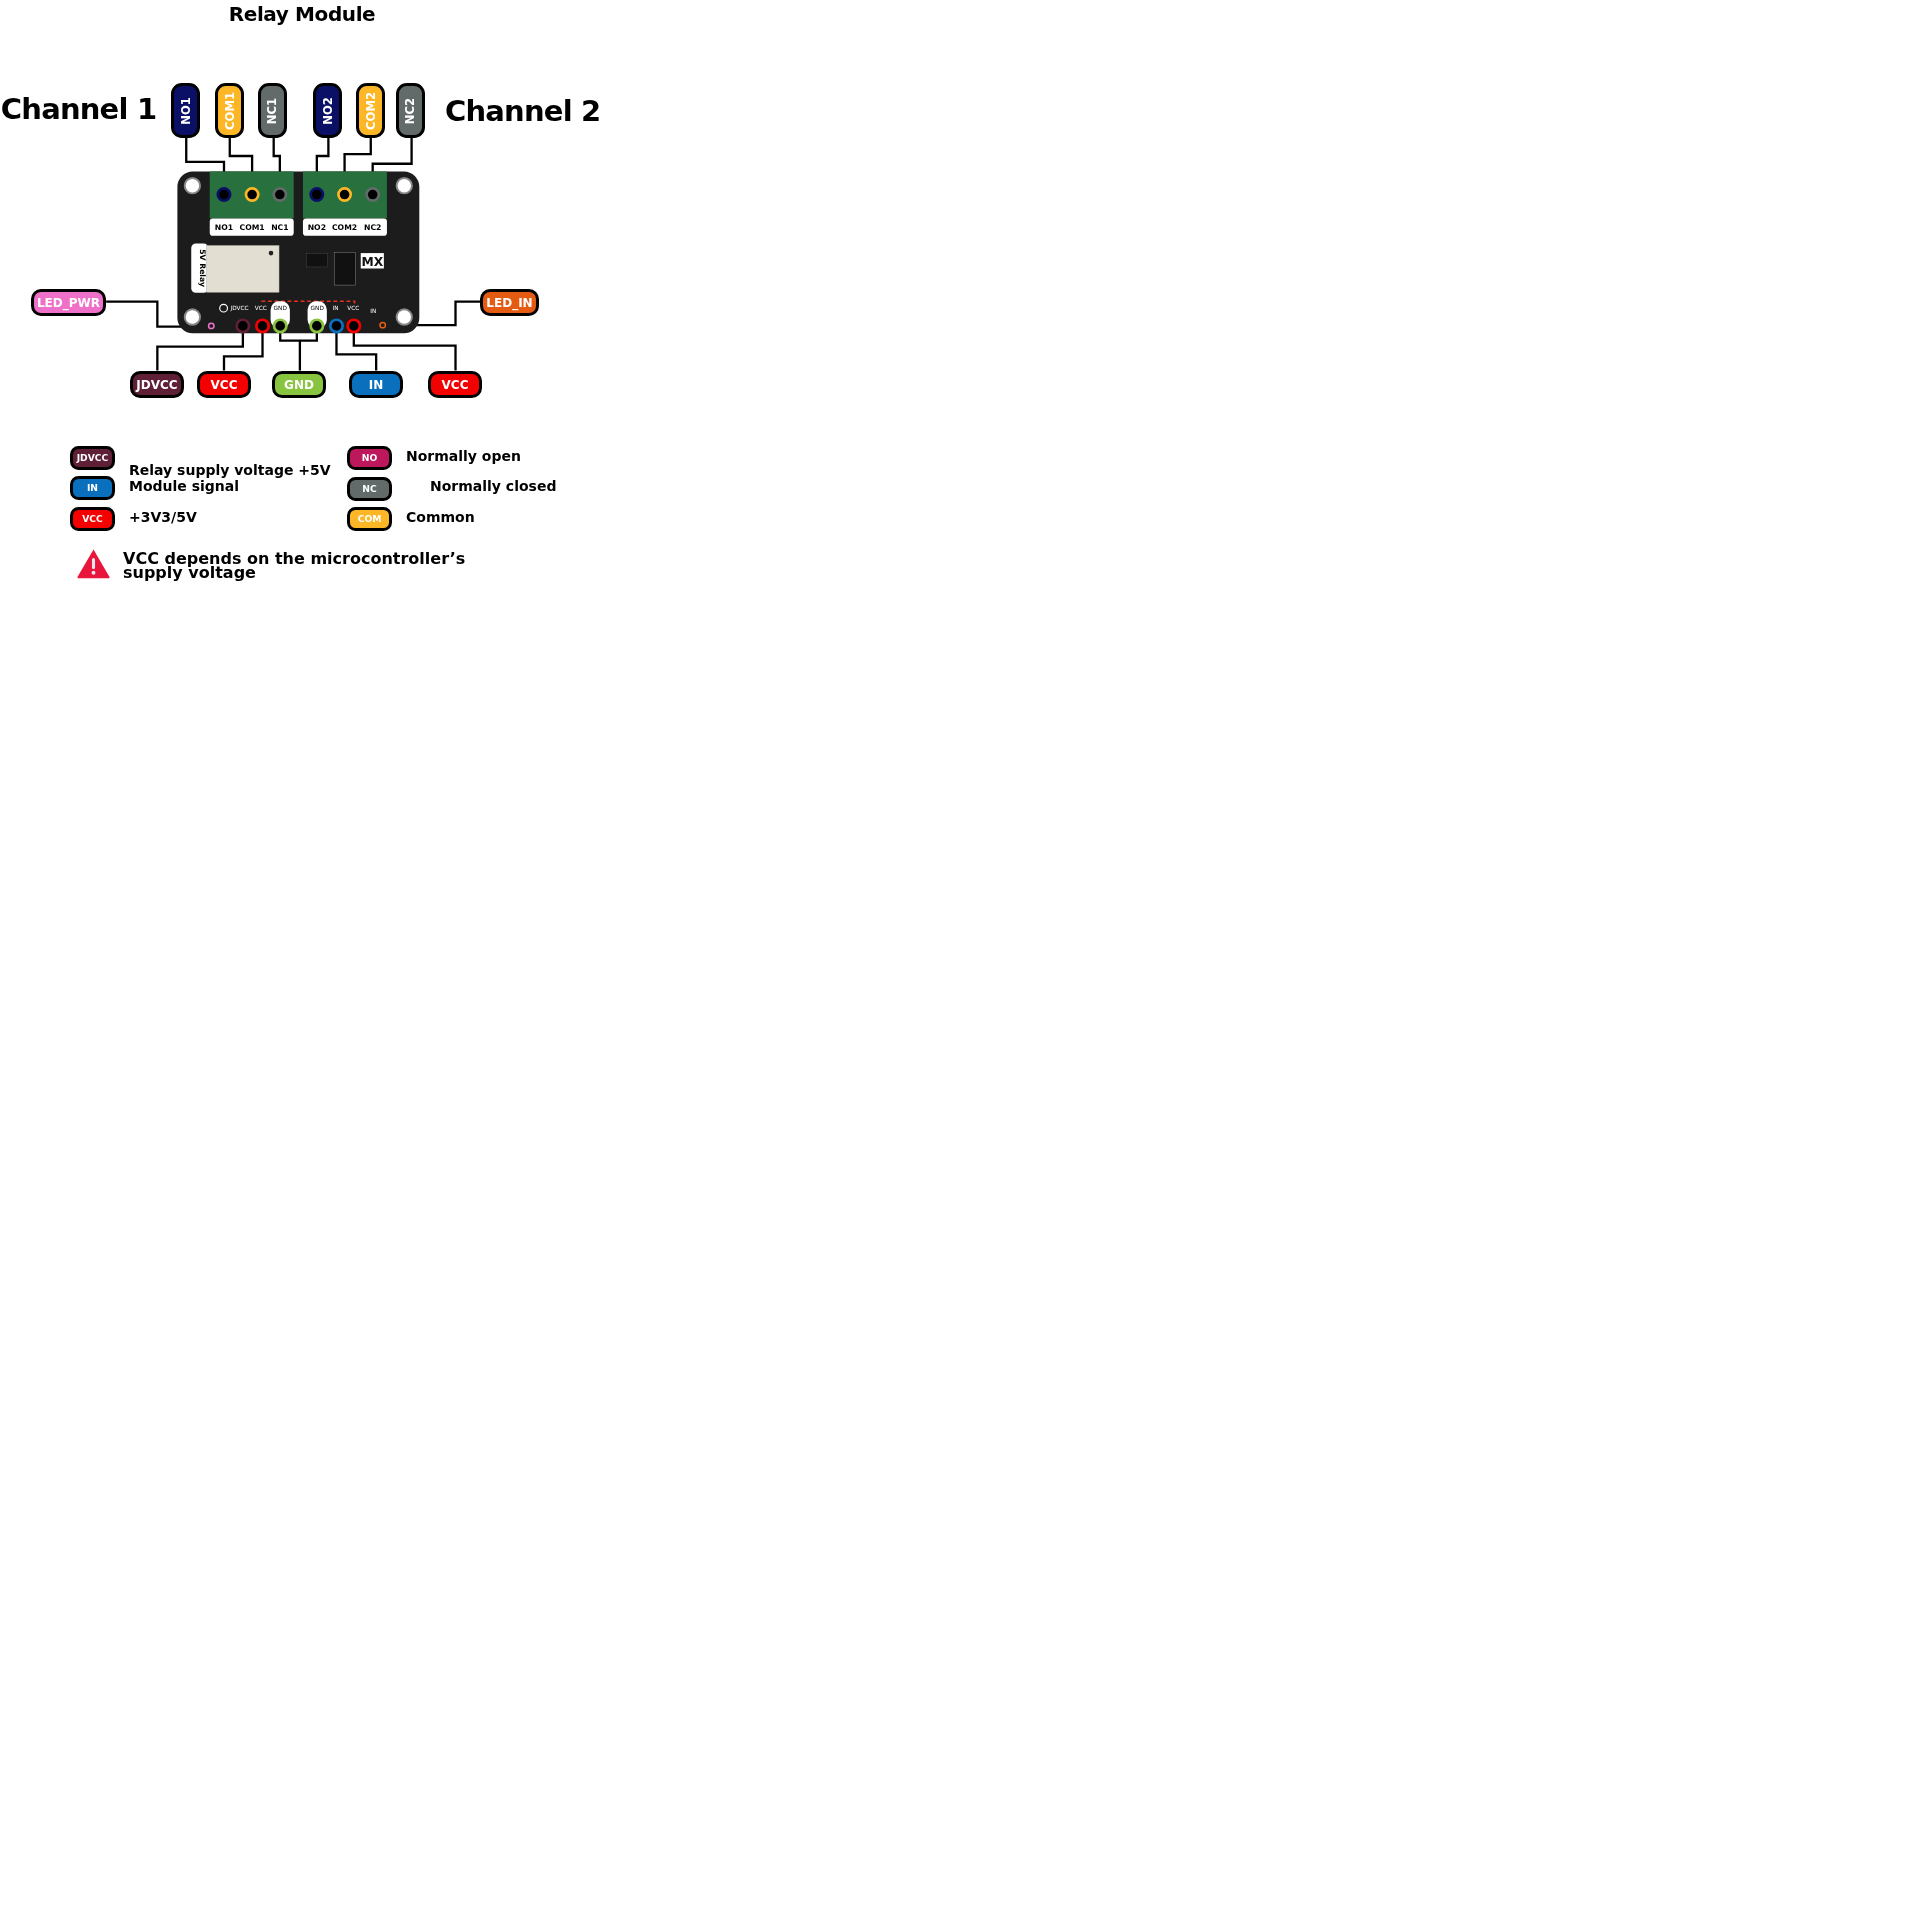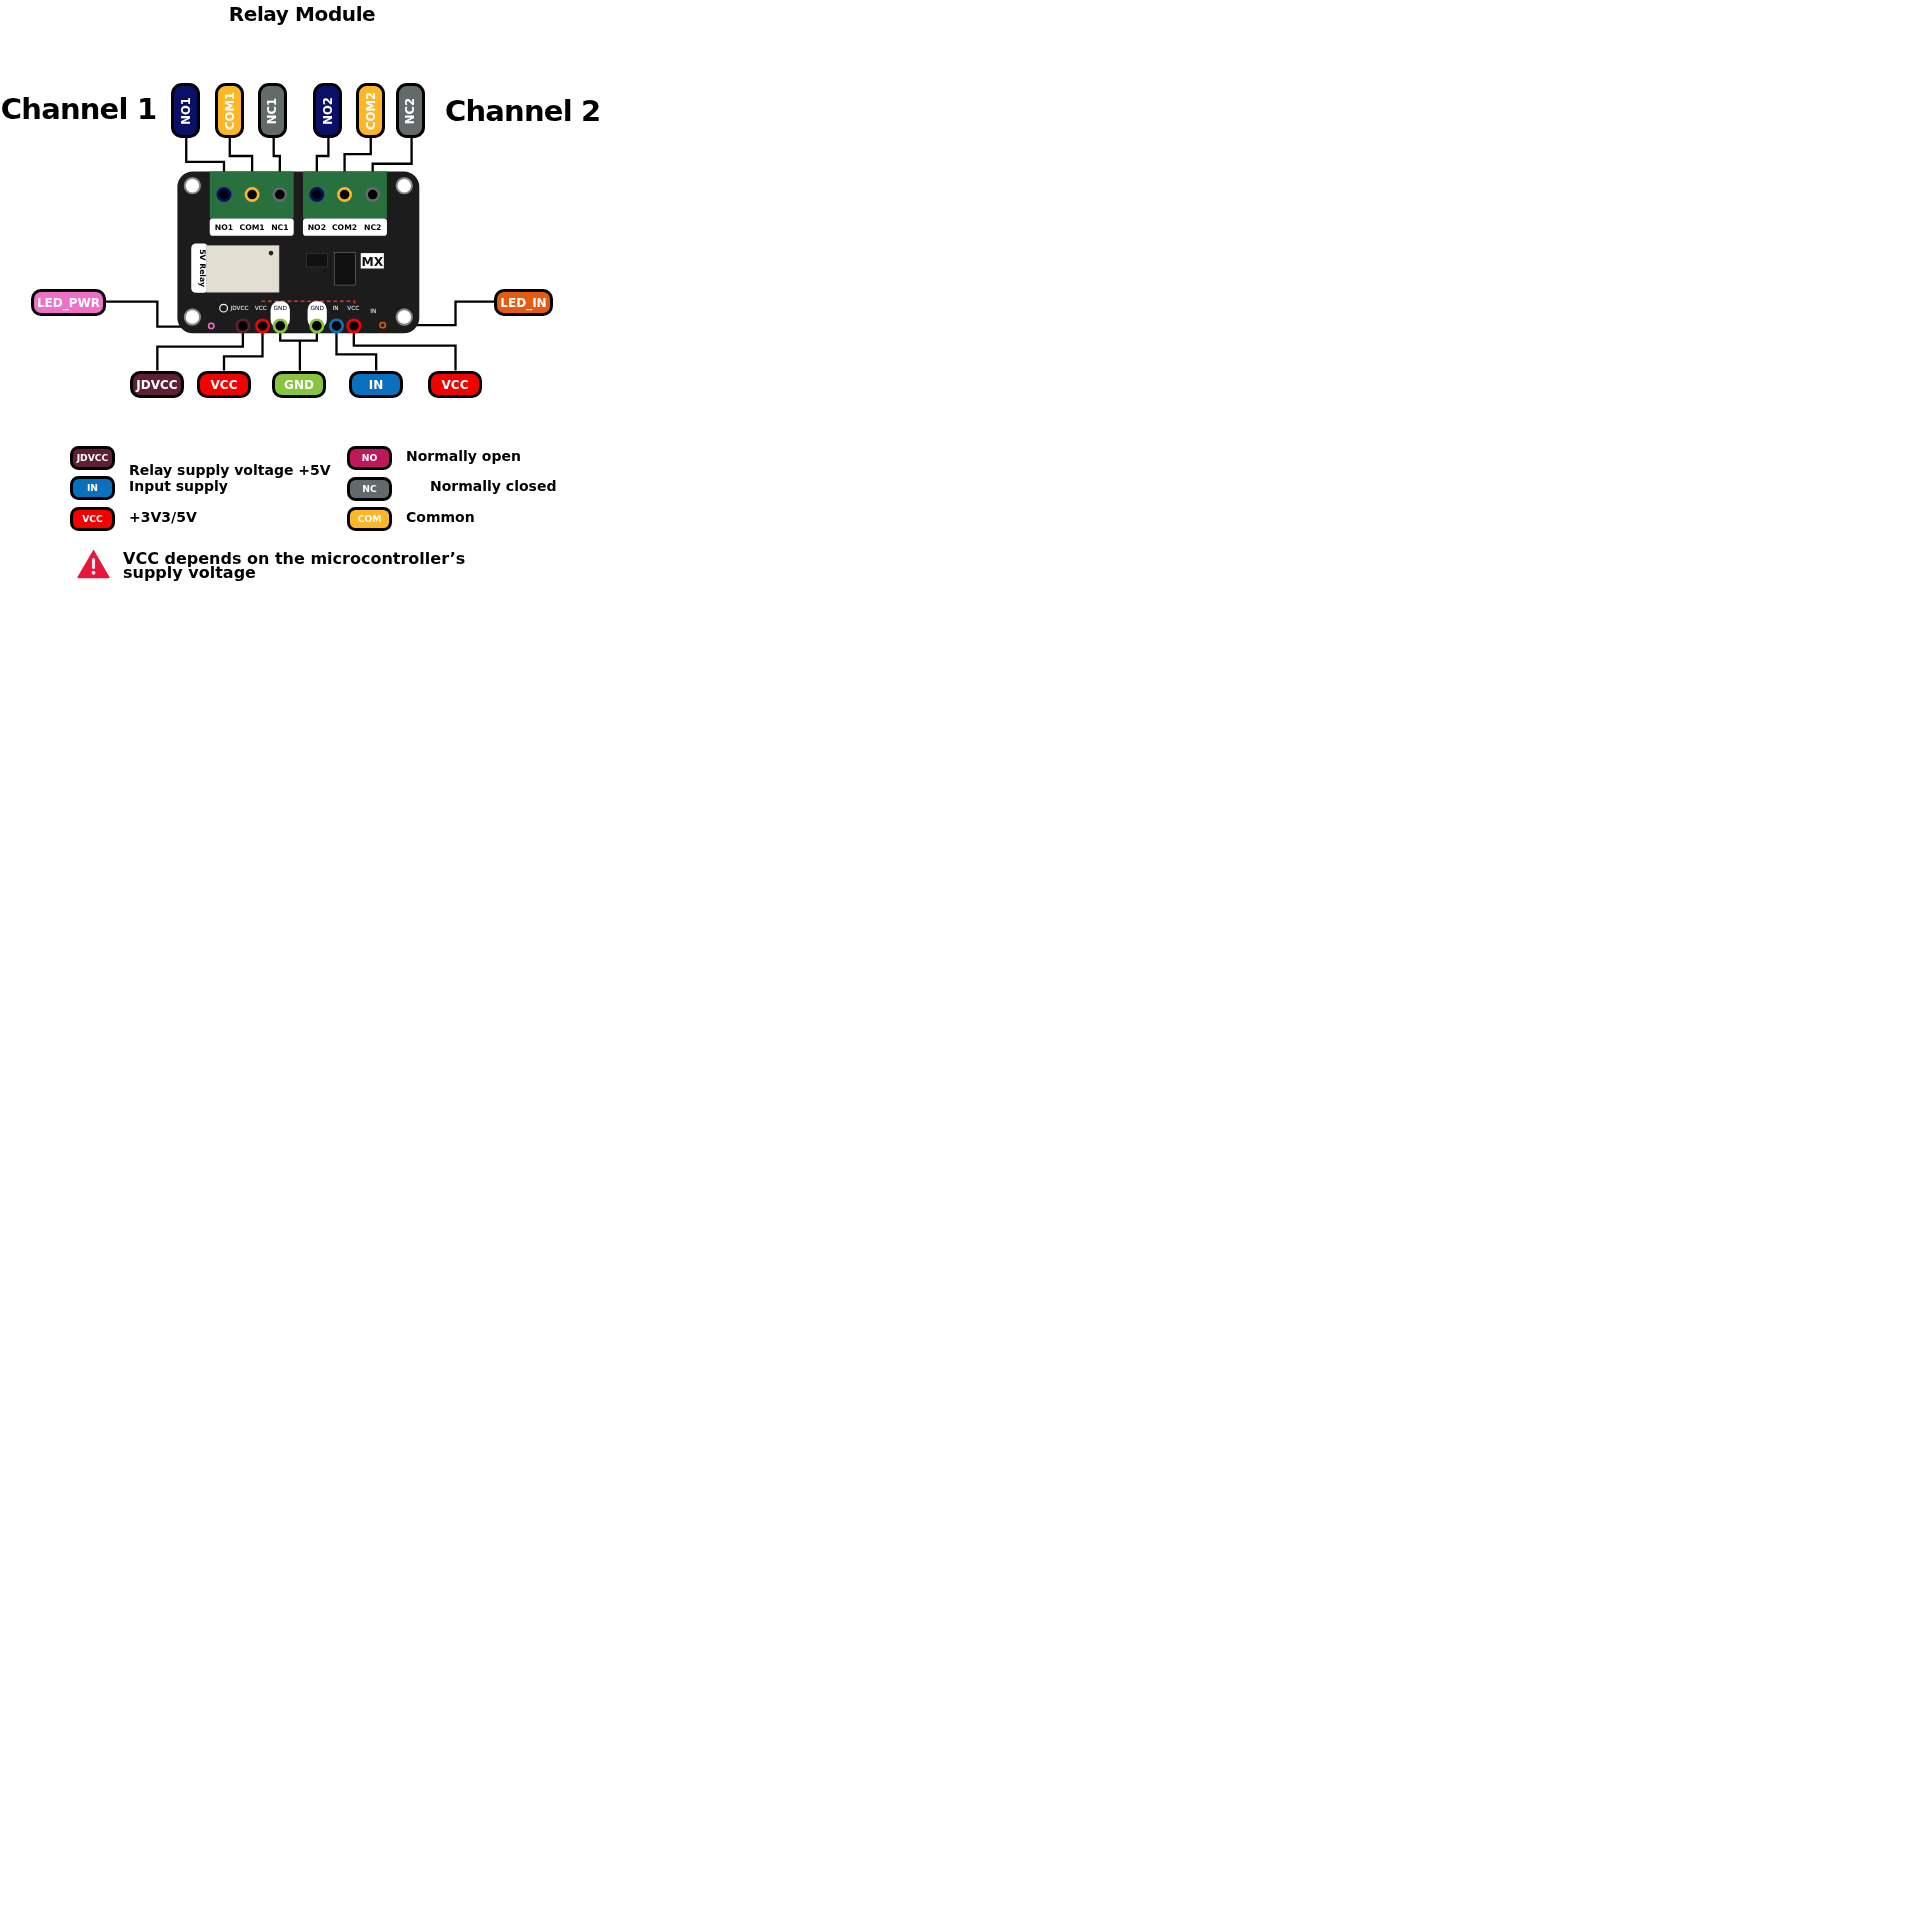--- a/index.html
+++ b/index.html
@@ -103,32 +103,32 @@
     <span>NO2</span>
   </div>
 <div class="abs vtag" style="left:356px;top:83px;background:#fdb726;">
     <span>COM2</span>
   </div>
 <div class="abs vtag" style="left:396px;top:83px;background:#626a6a;">
     <span>NC2</span>
   </div>
 
 <div class="abs htag" style="left:31px;top:289px;width:69px;background:#ef70c8;">LED_PWR</div>
-<div class="abs htag" style="left:494px;top:289px;width:53px;background:#e45c12;">LED_IN</div>
+<div class="abs htag" style="left:480px;top:289px;width:53px;background:#e45c12;">LED_IN</div>
 
 <div class="abs htag" style="left:130px;top:371px;width:48px;background:#5e1f37;">JDVCC</div>
 <div class="abs htag" style="left:197px;top:371px;width:48px;background:#f40000;">VCC</div>
 <div class="abs htag" style="left:272px;top:371px;width:48px;background:#88c43f;">GND</div>
 <div class="abs htag" style="left:349px;top:371px;width:48px;background:#0a70bd;">IN</div>
 <div class="abs htag" style="left:428px;top:371px;width:48px;background:#f40000;">VCC</div>
 
 <div class="abs ltag" style="left:70px;top:446px;background:#5e1f37;">JDVCC</div>
 <div class="abs ltext" style="left:129px;top:448px;margin-top:14px;">Relay supply voltage +5V</div>
 <div class="abs ltag" style="left:70px;top:476px;background:#0a70bd;">IN</div>
-<div class="abs ltext" style="left:129px;top:478px;">Input supply</div>
+<div class="abs ltext" style="left:129px;top:478px;">Module signal</div>
 <div class="abs ltag" style="left:70px;top:507px;background:#f40000;">VCC</div>
 <div class="abs ltext" style="left:129px;top:509px;">+3V3/5V</div>
 
 <div class="abs ltag" style="left:347px;top:446px;background:#be185d;">NO</div>
 <div class="abs ltext" style="left:406px;top:448px;">Normally open</div>
 <div class="abs ltag" style="left:347px;top:477px;background:#626a6a;">NC</div>
 <div class="abs ltext" style="left:430px;top:478px;">Normally closed</div>
 <div class="abs ltag" style="left:347px;top:507px;background:#fdb726;">COM</div>
 <div class="abs ltext" style="left:406px;top:509px;">Common</div>
 

